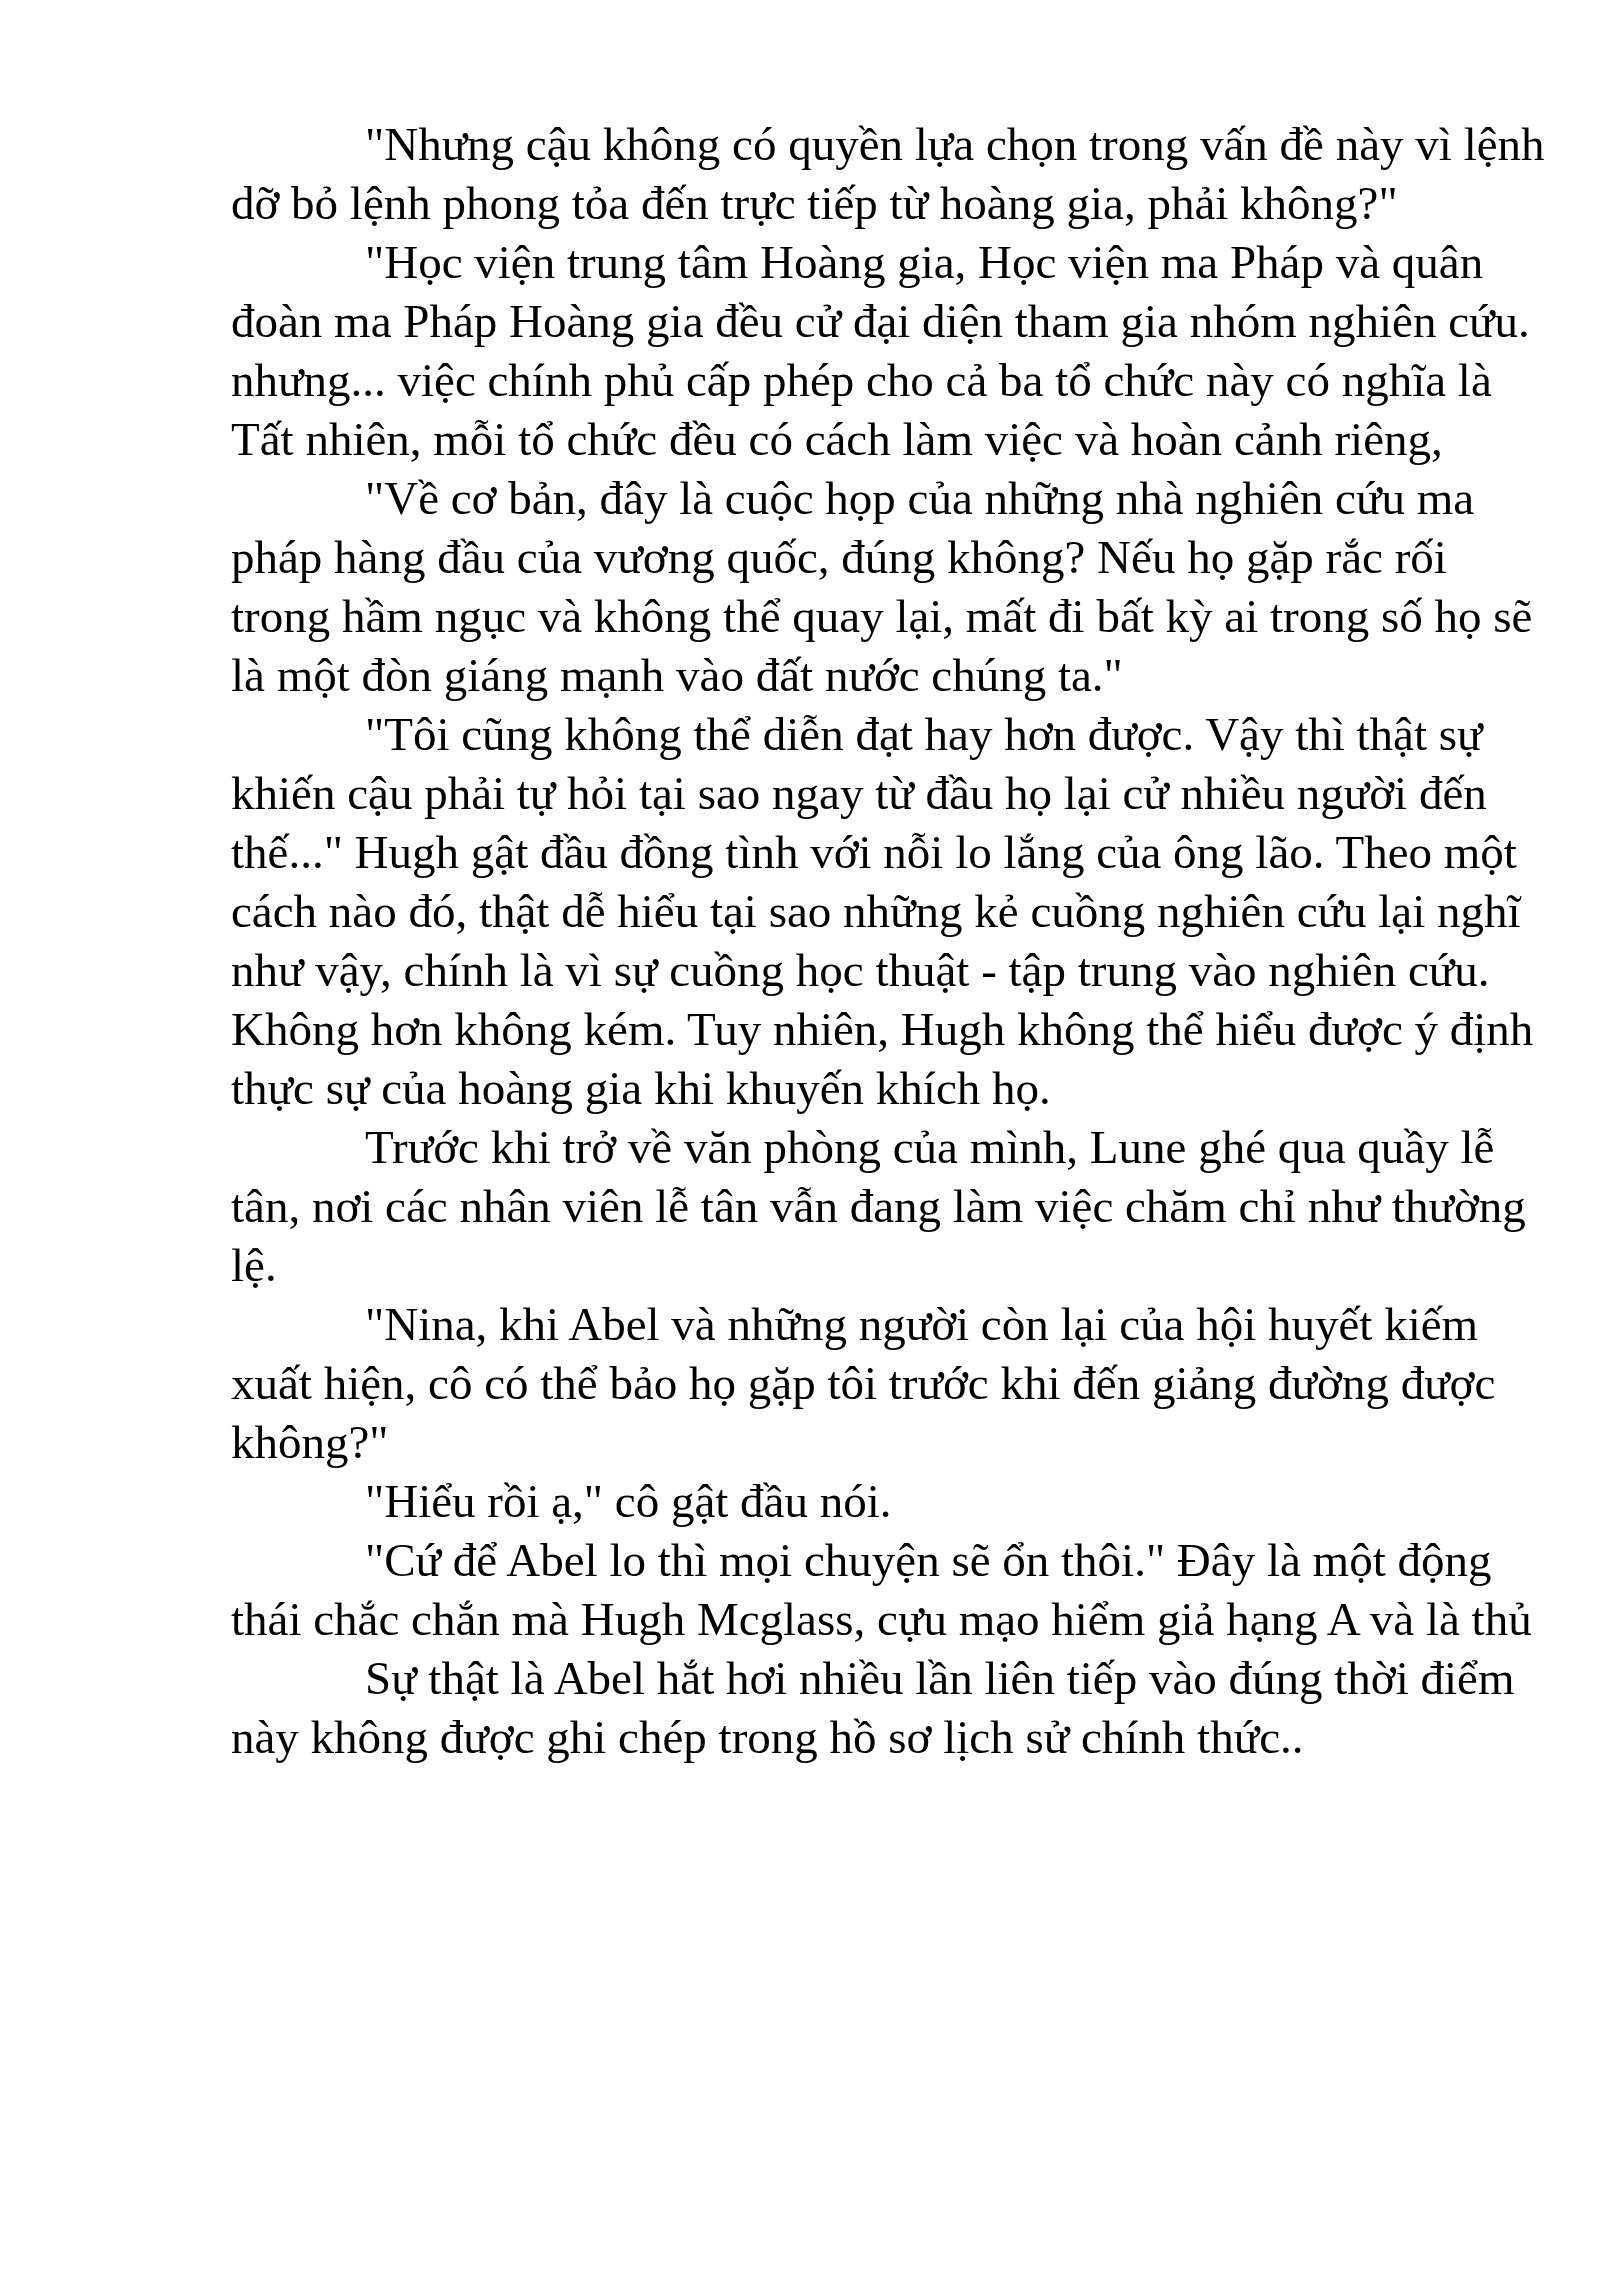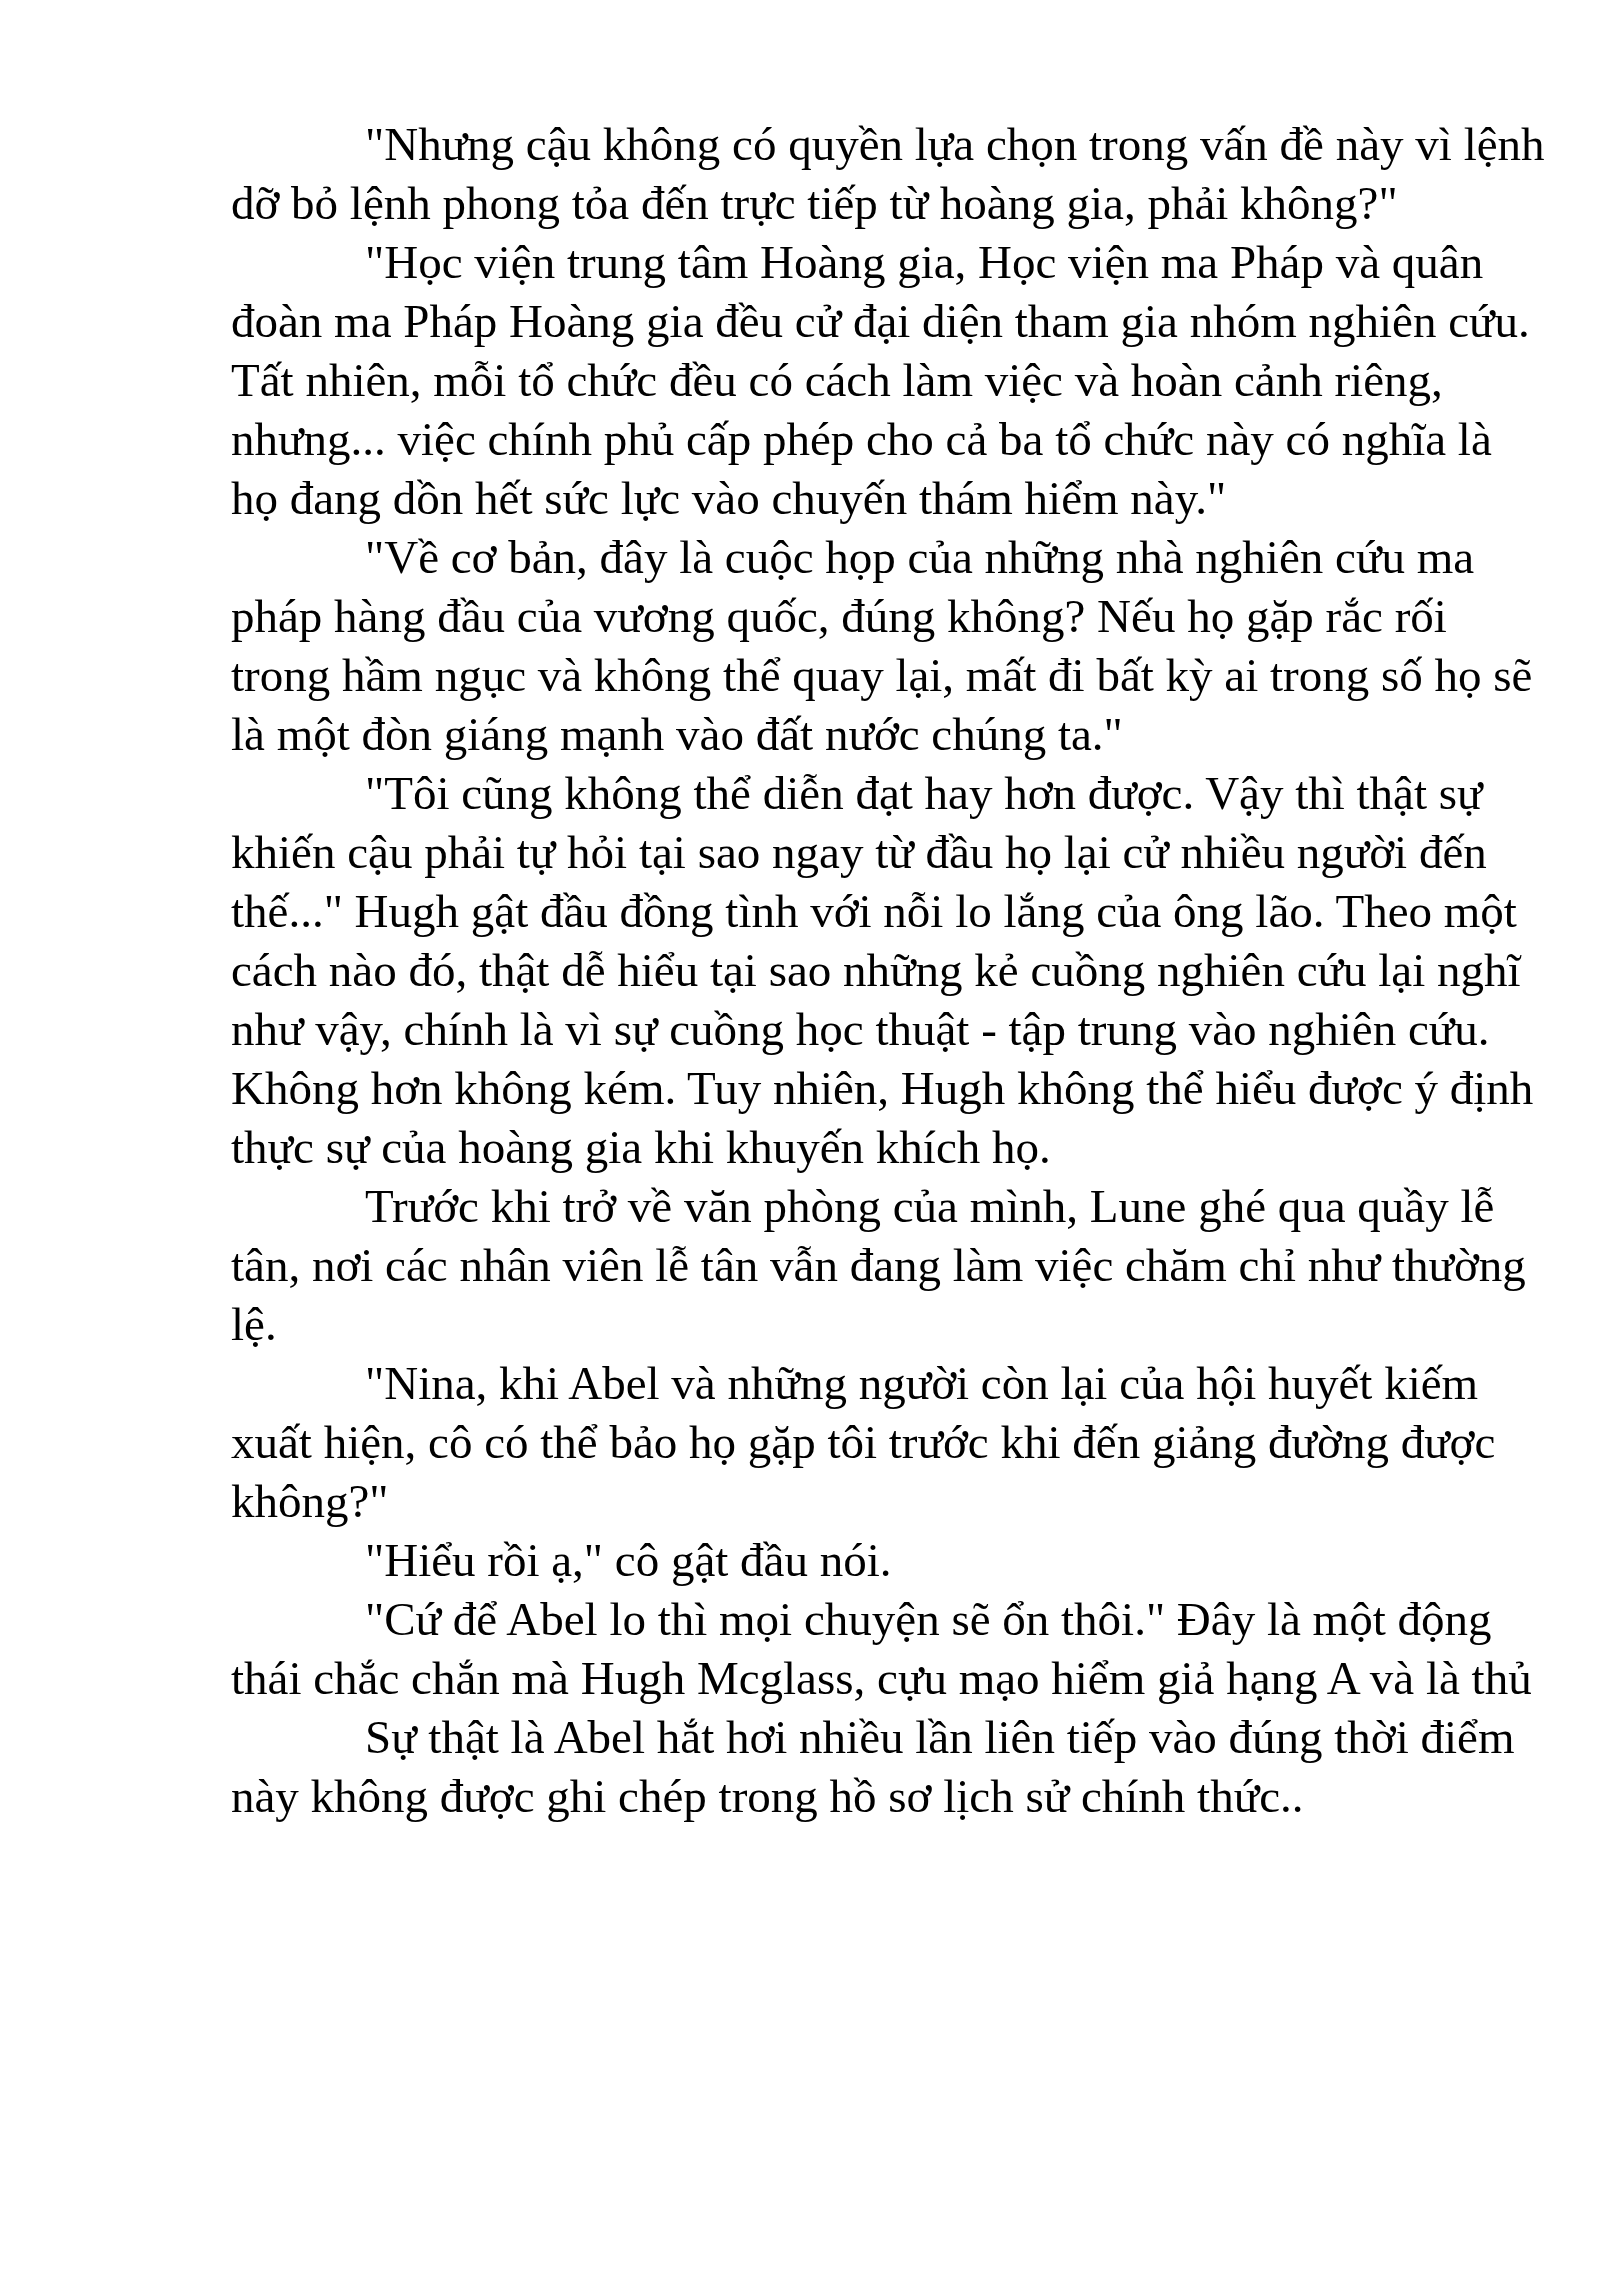--- a/index.html
+++ b/index.html
@@ -26,23 +26,22 @@
 <body>
 
 <div class="page">
   <div class="para">
     <span class="line indent">"Nhưng cậu không có quyền lựa chọn trong vấn đề này vì lệnh</span>
     <span class="line">dỡ bỏ lệnh phong tỏa đến trực tiếp từ hoàng gia, phải không?"</span>
   </div>
   <div class="para">
     <span class="line indent">"Học viện trung tâm Hoàng gia, Học viện ma Pháp và quân</span>
     <span class="line">đoàn ma Pháp Hoàng gia đều cử đại diện tham gia nhóm nghiên cứu.</span>
+    <span class="line">nhưng... việc chính phủ cấp phép cho cả ba tổ chức này có nghĩa là</span>
     <span class="line">Tất nhiên, mỗi tổ chức đều có cách làm việc và hoàn cảnh riêng,</span>
-    <span class="line">nhưng... việc chính phủ cấp phép cho cả ba tổ chức này có nghĩa là</span>
-    <span class="line">họ đang dồn hết sức lực vào chuyến thám hiểm này."</span>
   </div>
   <div class="para">
     <span class="line indent">"Về cơ bản, đây là cuộc họp của những nhà nghiên cứu ma</span>
     <span class="line">pháp hàng đầu của vương quốc, đúng không? Nếu họ gặp rắc rối</span>
     <span class="line">trong hầm ngục và không thể quay lại, mất đi bất kỳ ai trong số họ sẽ</span>
     <span class="line">là một đòn giáng mạnh vào đất nước chúng ta."</span>
   </div>
   <div class="para">
     <span class="line indent">"Tôi cũng không thể diễn đạt hay hơn được. Vậy thì thật sự</span>
     <span class="line">khiến cậu phải tự hỏi tại sao ngay từ đầu họ lại cử nhiều người đến</span>

